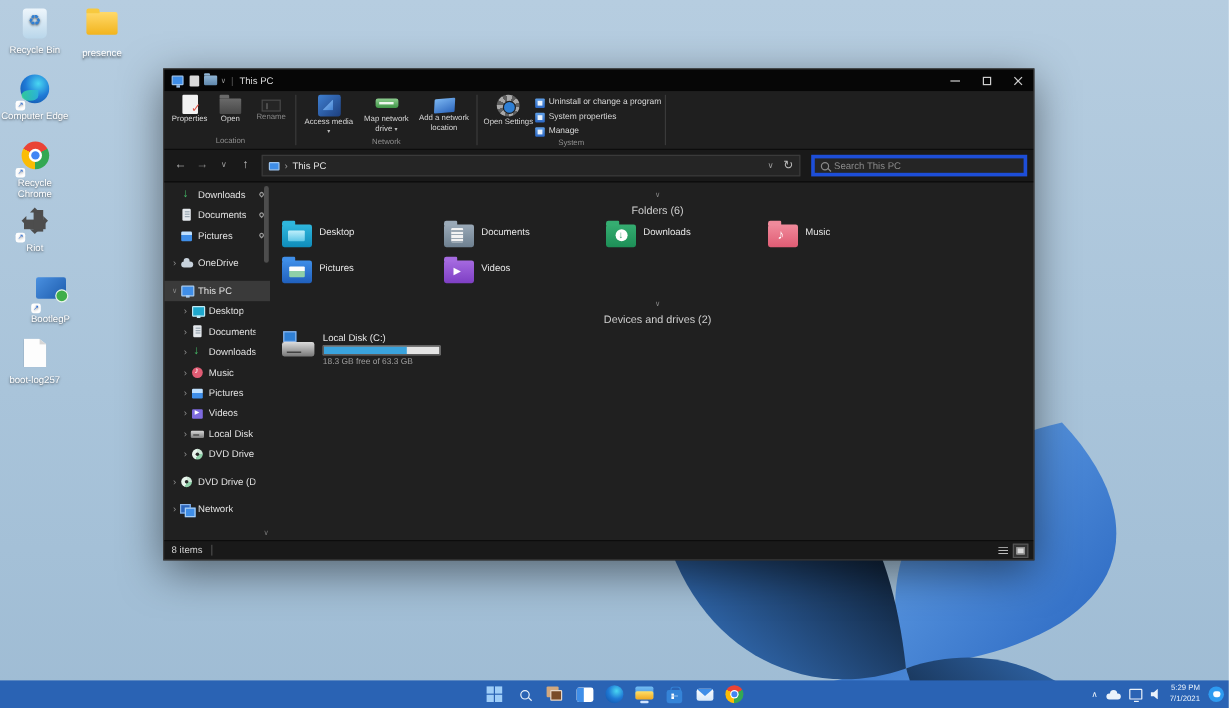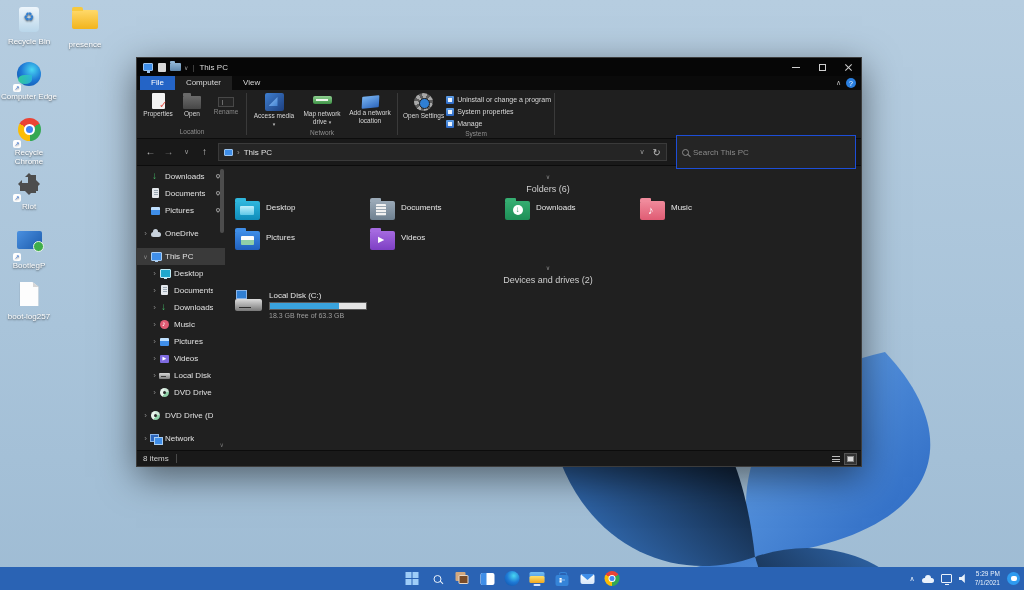--- a/index.html
+++ b/index.html
@@ -130,21 +130,21 @@
   .i-up::before { content:"\2191"; }
   .addressbox { flex:1; height:18px; background:#252525; border:1px solid #3a3a3a; display:flex; align-items:center;
         padding:0 5px; gap:4px; margin:0 6px 0 3px; }
   .ab-pc { width:9px; height:7px; background:#3f8ee8; border:1px solid #9cc4ef; border-radius:1px; flex:none; }
   .ab-sep { color:#9a9a9a; font-size:8px; }
   .ab-sep::before { content:"\203A"; }
   .ab-text { color:#e0e0e0; }
   .ab-right { margin-left:auto; display:flex; align-items:center; gap:8px; color:#9a9a9a; }
   .i-dropdown { font-size:7px; } .i-dropdown::before { content:"\2228"; }
   .i-refresh { font-size:10px; color:#bdbdbd; } .i-refresh::before { content:"\21BB"; }
-  .searchbox { width:180px; height:34px; background:#252525; border:1px solid #1d4ed8; display:flex;
+  .searchbox { width:180px; height:18px; background:#252525; border:3px solid #1d4ed8; display:flex;
         align-items:center; padding:0 5px; gap:4px; }
   .mag { width:7px; height:7px; border:1.2px solid #8a8a8a; border-radius:50%; position:relative; flex:none; }
   .mag::after { content:""; position:absolute; right:-3px; bottom:-2px; width:4px; height:1.2px; background:#8a8a8a; transform:rotate(45deg); }
   .searchbox input { background:transparent; border:none; outline:none; color:#e0e0e0; font-size:8px; width:100%;
         font-family:"Liberation Sans","DejaVu Sans",sans-serif; }
   .searchbox input::placeholder { color:#8a8a8a; }
 
   .main { flex:1; display:flex; min-height:0; }
   .sidebar { width:88px; flex:none; position:relative; padding-top:2px; }
   .sitem { height:17px; display:flex; align-items:center; color:#e0e0e0; position:relative; padding-right:12px; white-space:nowrap; }
@@ -352,21 +352,21 @@
         <i class="v"></i>
         <i class="a1"></i>
         <i class="a2"></i>
         <i class="a3"></i>
         <i class="a4"></i>
       </div>
     <span class="shortcut-badge"></span>
     </div>
   <div>Riot</div>
 </div>
-<div class="di" style="left:0;top:226px">
+<div class="di" style="left:13px;top:226px">
   <div class="ic">
       <div class="ic-bootleg"></div>
     <span class="shortcut-badge"></span>
     </div>
   <div>BootlegP</div>
 </div>
 <div class="di" style="left:0;top:280px">
   <div class="ic">
       <div class="ic-doc"></div>
     </div>
@@ -388,29 +388,20 @@
         </span>
       <span class="wc wc-max">
           <i></i>
         </span>
       <span class="wc wc-close">
           <i></i>
         </span>
     </div>
   </div>
 
-  <div class="tabrow">
-    <span class="tab tab-file">File</span>
-    <span class="tab tab-active">Computer</span>
-    <span class="tab">View</span>
-    <span class="tabrow-right">
-      <span class="rib-collapse"></span>
-      <span class="help-btn"></span>
-    </span>
-  </div>
 
   <div class="ribbon">
     <div class="rgroup">
       <div class="rbuttons">
         <div class="rbtn">
           <div class="ric ric-props"></div>
           <div>Properties</div>
         </div>
         <div class="rbtn">
           <div class="ric ric-open"></div>

